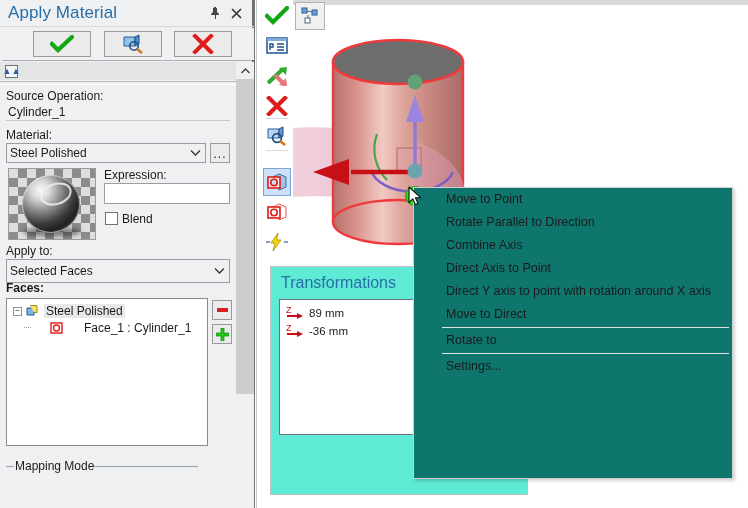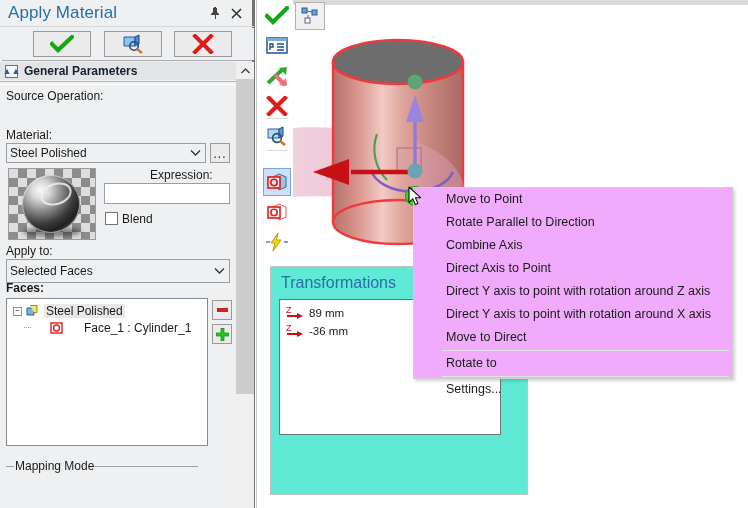--- a/index.html
+++ b/index.html
@@ -151,22 +151,22 @@
   .trdlg-title{position:absolute;left:10px;top:7px;font-size:16px;color:#2a6ea8;}
   .trlist{
     position:absolute;left:8px;top:32px;width:222px;height:136px;
     background:#ffffff;border:1px solid #6f7276;box-sizing:border-box;overflow:hidden;
   }
   .tritem{position:absolute;left:5px;display:flex;align-items:center;font-size:11.5px;color:#1a1a1a;}
   .zarrow{position:relative;width:20px;height:16px;margin-right:4px;}
 
   
   .ctxmenu{
-    position:absolute;left:413px;top:187px;width:320px;height:192px;
-    background:#f0abfc;border:1px solid #cfcfcf;box-sizing:border-box;
+    position:absolute;left:413px;top:187px;width:320px;height:292px;
+    background:#0f766e;border:1px solid #cfcfcf;box-sizing:border-box;
     box-shadow:2px 2px 3px rgba(0,0,0,.18);
   }
   .ctxitem{
     position:relative;height:23px;line-height:23px;padding-left:32px;
     font-size:12.5px;color:#1a1a1a;cursor:default;white-space:nowrap;
   }
   .ctxsep{height:1px;margin:1px 3px 1px 28px;background:#e2e2e2;}
 
   
   .cursor{position:absolute;left:408px;top:186px;width:16px;height:22px;pointer-events:none;}
@@ -207,45 +207,45 @@
       <div class="cmdbtn b3">
         <svg width="22" height="20" viewBox="0 0 22 20">
           <path d="M3 2 L19 18 M19 2 L3 18" stroke="#e01b1b" stroke-width="4" stroke-linecap="square"></path>
         </svg>
       </div>
     </div>
     <div class="sep3d"></div>
 
     <div class="grouphdr">
       <span class="gicon">▲▲</span>
-      <span class="gtext">General Parameters</span>
     </div>
     <div class="grp-underline"></div>
 
     <div class="lbl" style="left:6px;top:89px;">Source Operation:</div>
+    <div class="ro-field" style="left:6px;top:104px;width:224px;height:17px;">Cylinder_1</div>
 
     <div class="lbl" style="left:6px;top:128px;">Material:</div>
     <div class="combo" style="left:6px;top:143px;width:200px;height:20px;">
       <span>Steel Polished</span>
       <span class="carrow">
         <svg width="11" height="7" viewBox="0 0 11 7">
             <path d="M1 1 L5.5 5.5 L10 1" stroke="#333" stroke-width="1.3" fill="none"></path>
           </svg>
       </span>
     </div>
     <div class="dotsbtn" style="left:210px;top:143px;width:20px;height:20px;">...</div>
 
     <div class="thumb">
       <div class="checker"></div>
       <div class="sphere-shadow"></div>
       <div class="sphere"></div>
       <div class="sphere-ring"></div>
     </div>
 
-    <div class="lbl" style="left:104px;top:168px;margin-left:46px;">Expression:</div>
+    <div class="lbl" style="left:104px;top:168px;">Expression:</div>
     <div class="txtinput" style="left:104px;top:183px;width:126px;height:21px;"></div>
 
     <div class="chk" style="left:105px;top:212px;"></div>
     <div class="lbl" style="left:122px;top:212px;">Blend</div>
 
     <div class="lbl" style="left:6px;top:244px;">Apply to:</div>
     <div class="combo" style="left:6px;top:259px;width:224px;height:24px;">
       <span>Selected Faces</span>
       <span class="carrow">
         <svg width="11" height="7" viewBox="0 0 11 7">
@@ -448,21 +448,20 @@
         <span>-36 mm</span>
       </div>
     </div>
   </div>
 
   <div class="ctxmenu">
     <div class="ctxitem">Move to Point</div>
     <div class="ctxitem">Rotate Parallel to Direction</div>
     <div class="ctxitem">Combine Axis</div>
     <div class="ctxitem">Direct Axis to Point</div>
-    <div class="ctxitem">Direct Y axis to point with rotation around Z axis</div>
     <div class="ctxitem">Direct Y axis to point with rotation around X axis</div>
     <div class="ctxitem">Move to Direct</div>
     <div class="ctxsep"></div>
     <div class="ctxitem">Rotate to</div>
     <div class="ctxsep"></div>
     <div class="ctxitem">Settings...</div>
   </div>
 
   <div class="cursor">
     <svg width="16" height="22" viewBox="0 0 16 22">

